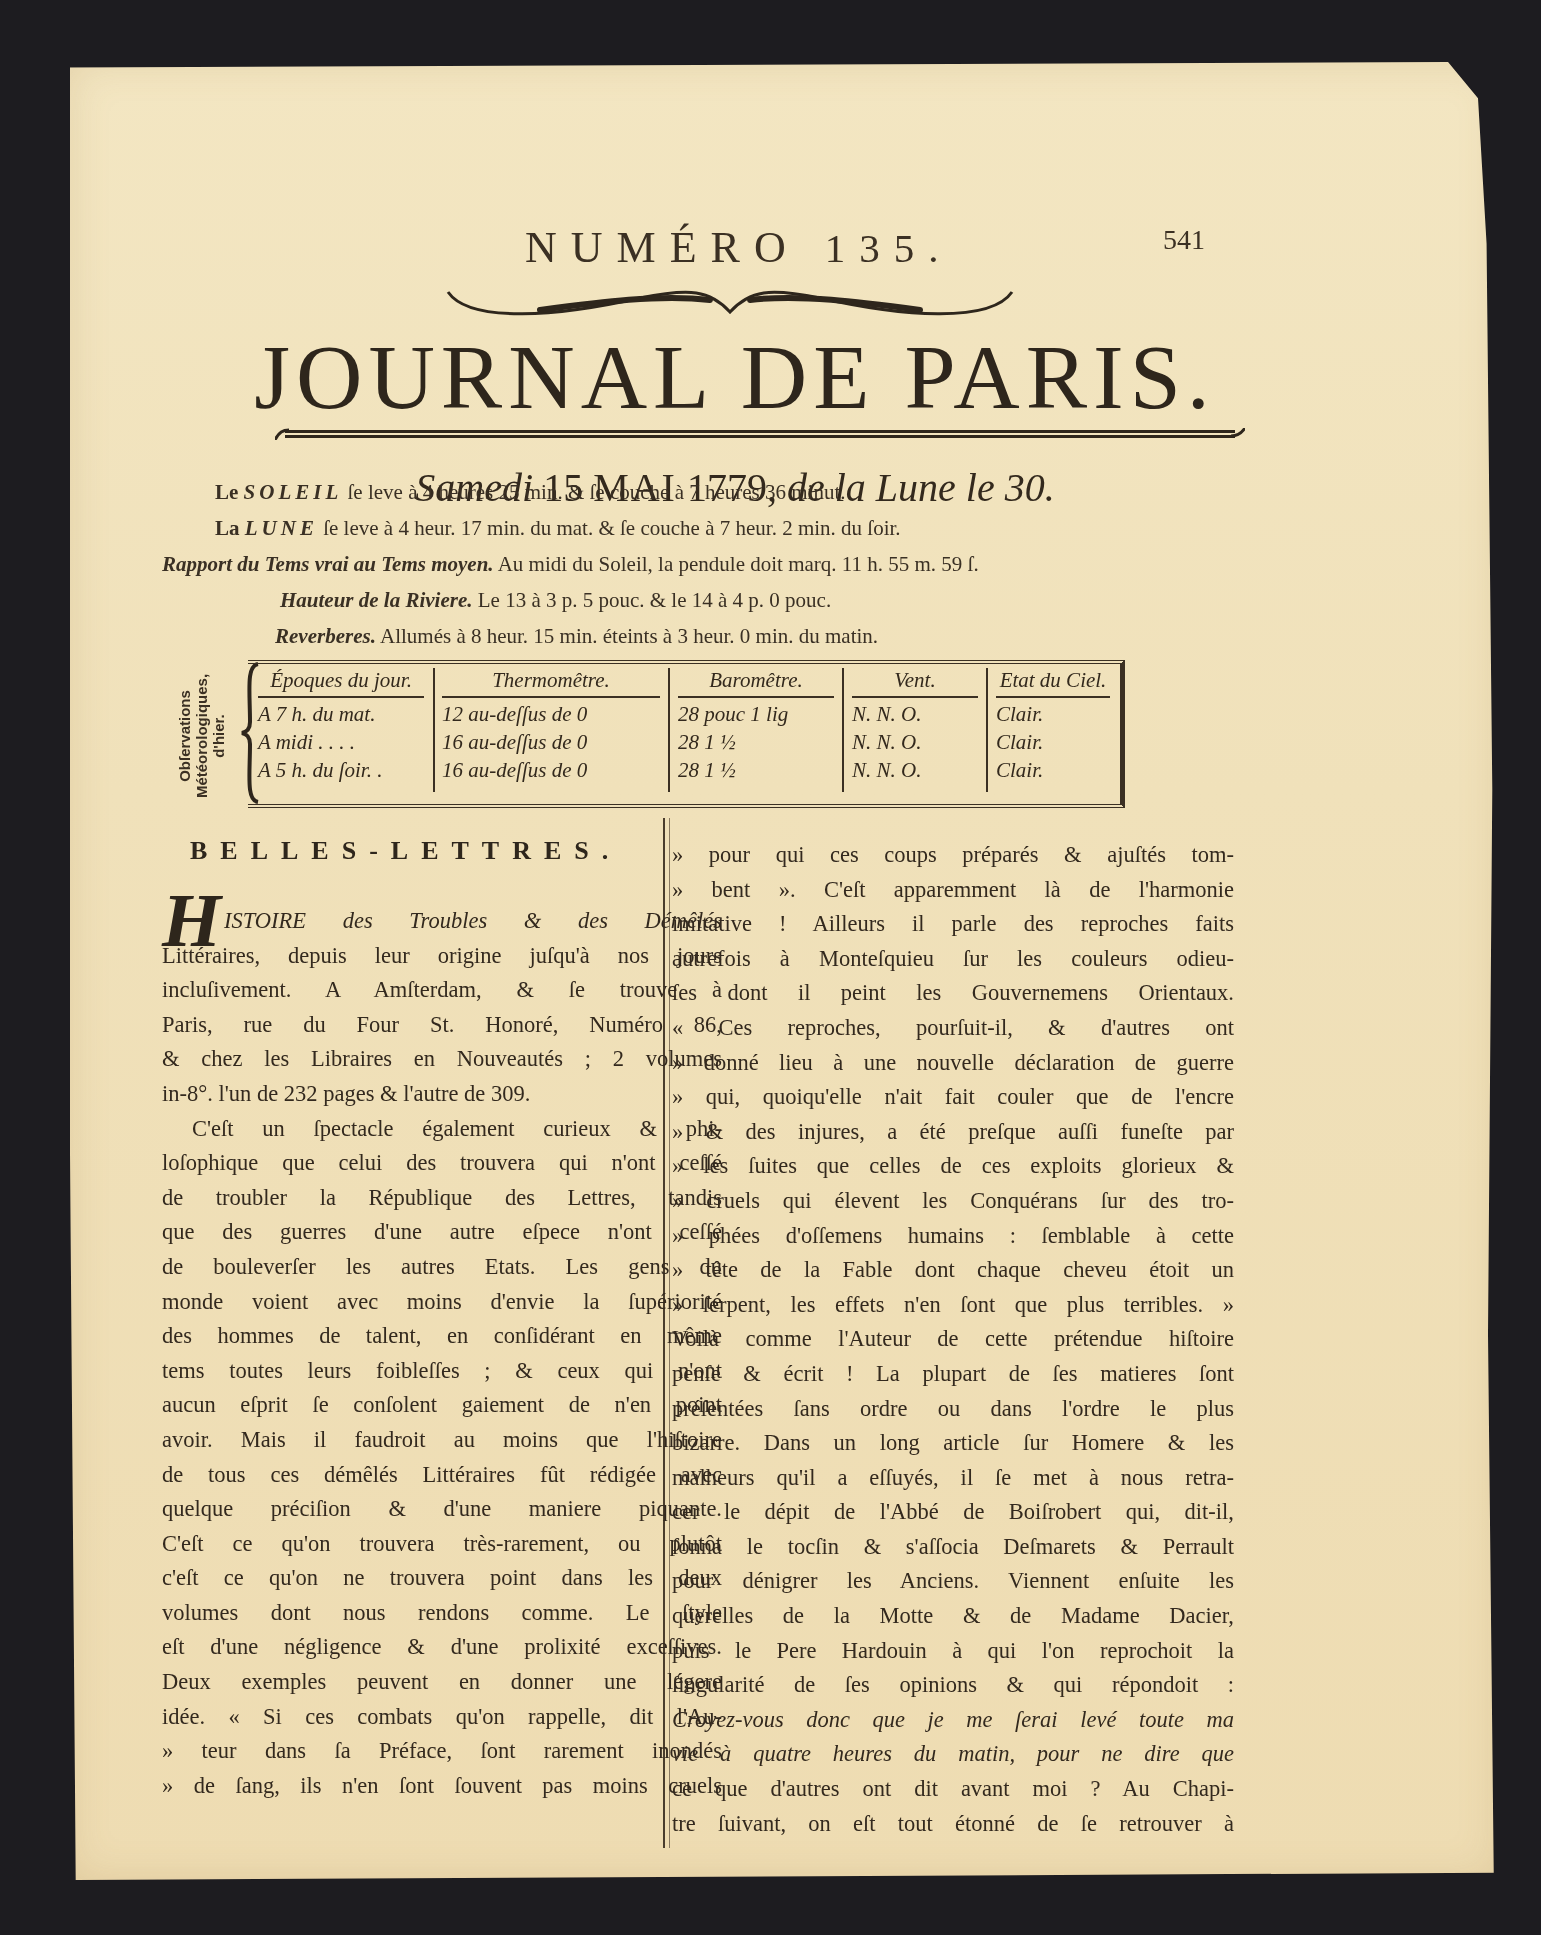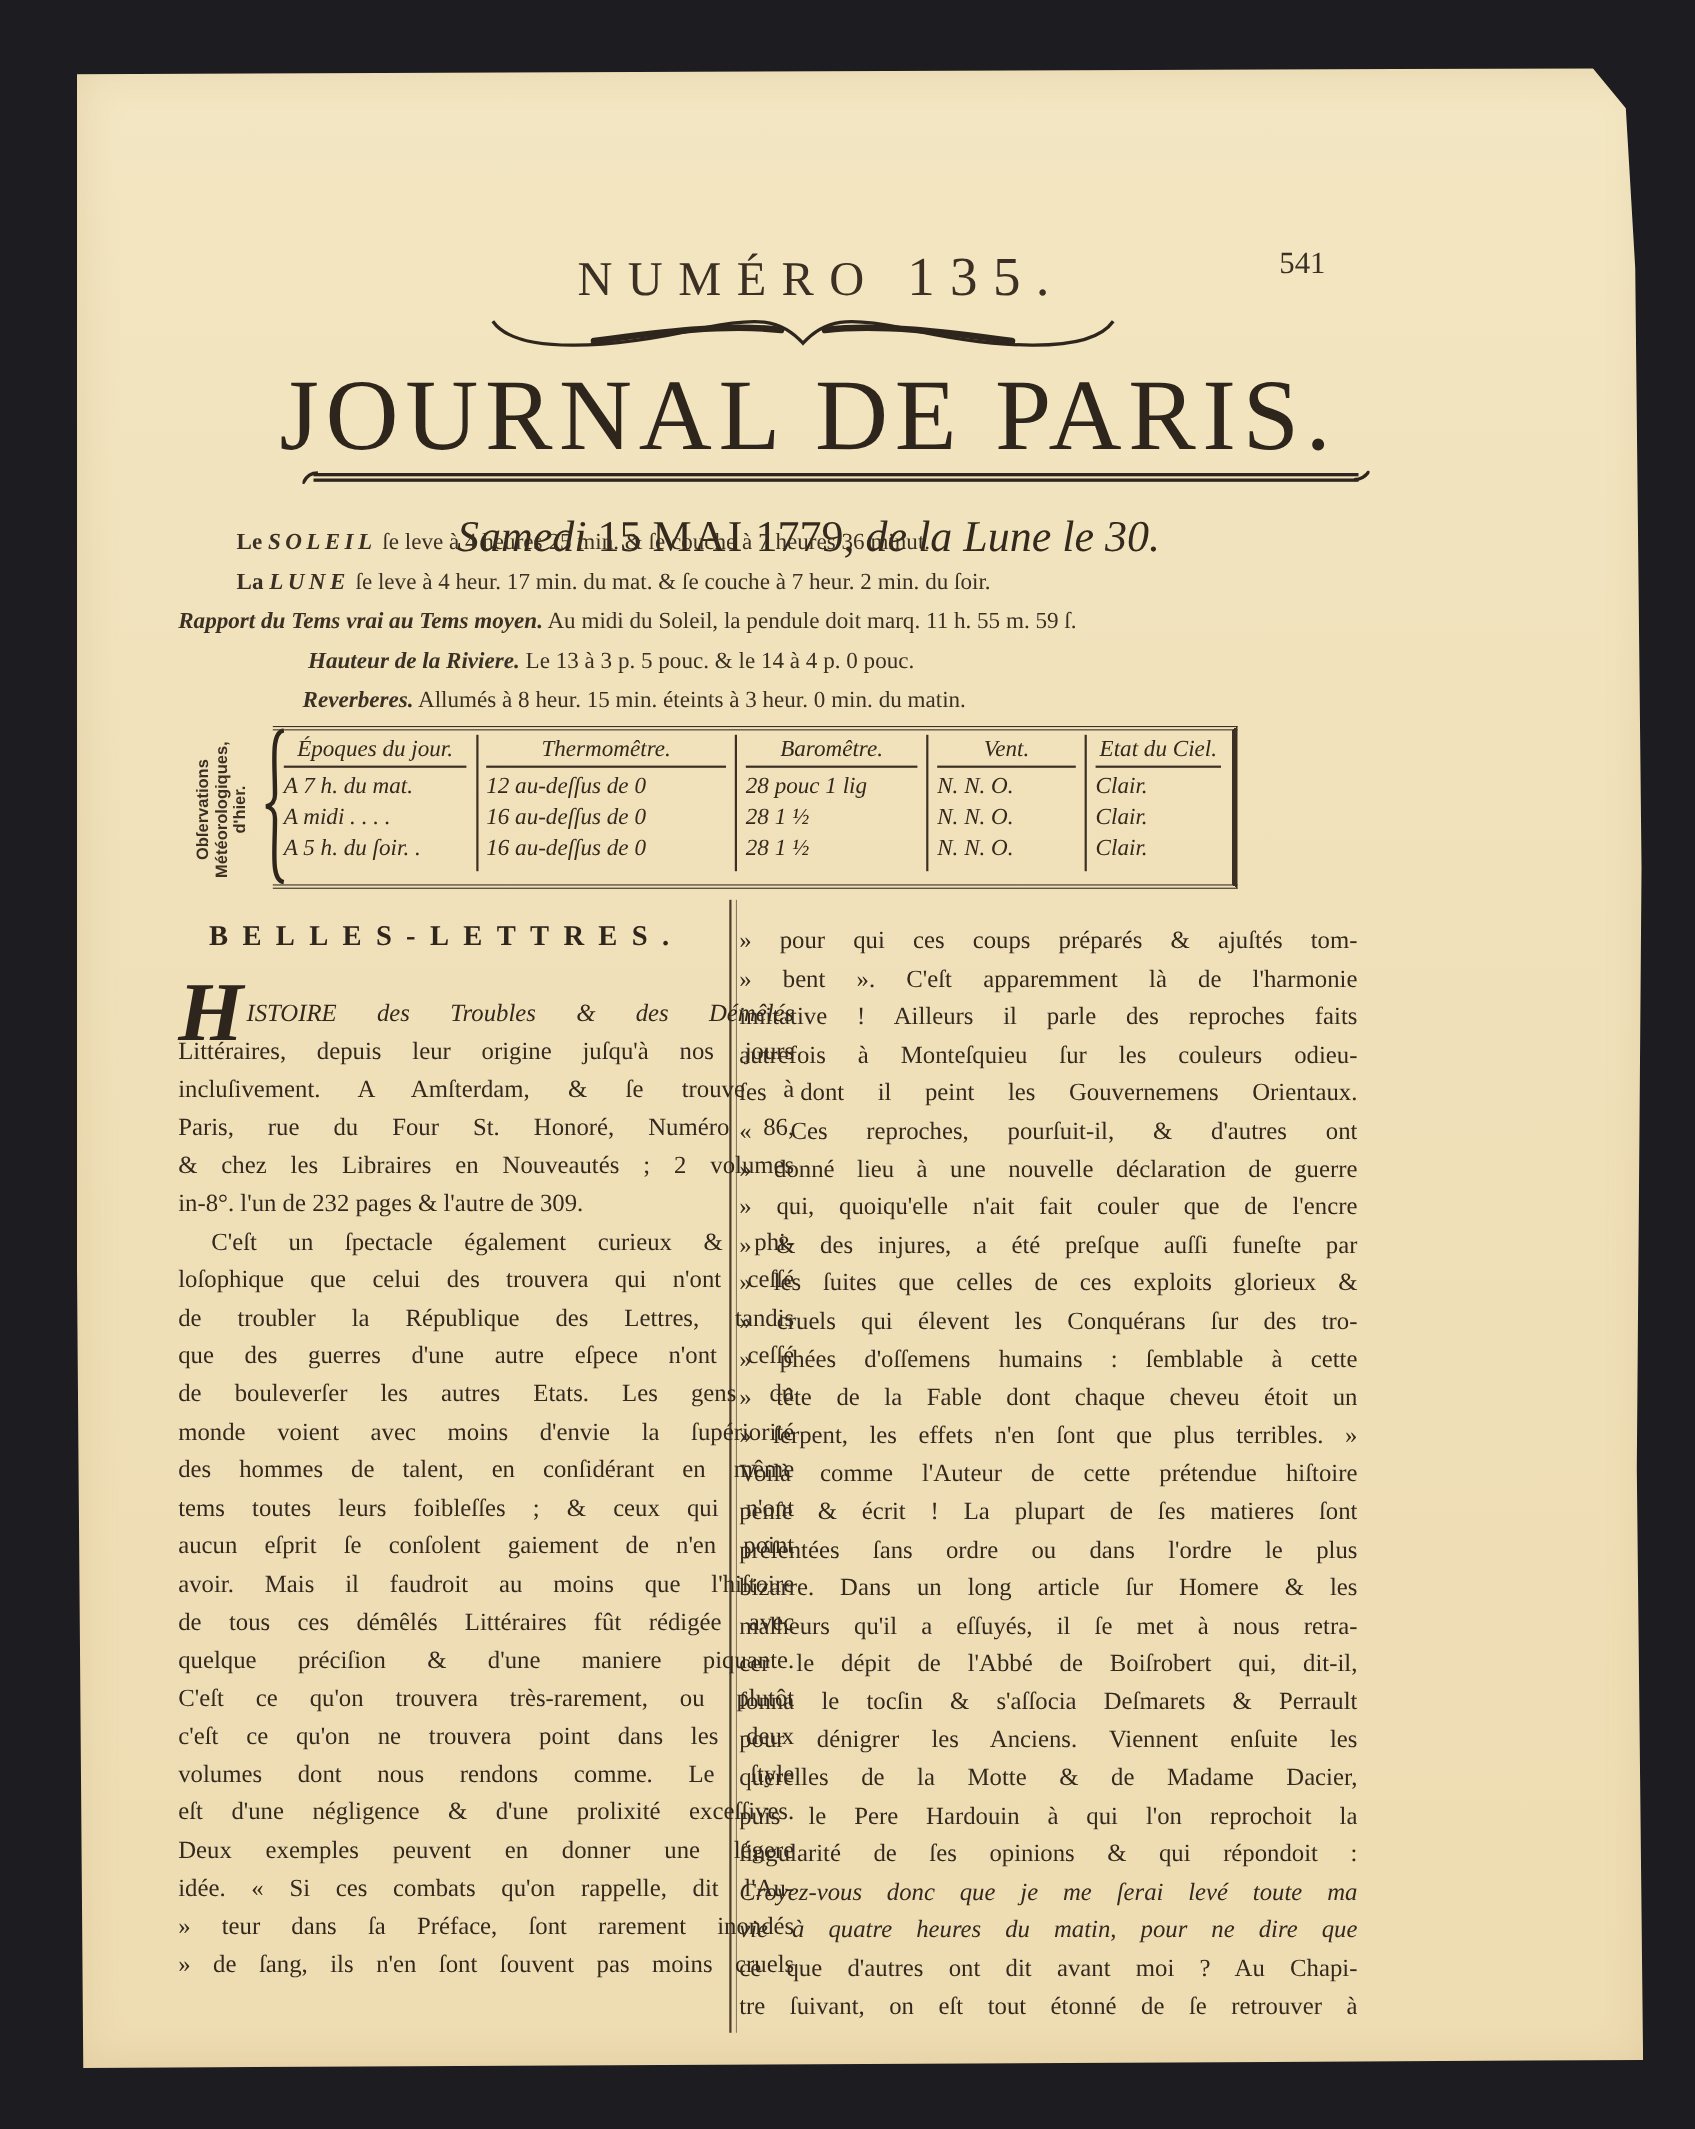--- a/index.html
+++ b/index.html
@@ -4,21 +4,21 @@
 <style>
   html,body{margin:0;padding:0;}
   body{width:1541px;height:1935px;background:#1d1c20;position:relative;overflow:hidden;
        font-family:"DejaVu Serif","Liberation Serif",serif;color:#3a2f22;}
   .page{position:absolute;left:70px;top:62px;width:1428px;height:1818px;
         background:linear-gradient(180deg,#f3e6c2 0%,#f0e1ba 40%,#eedcb2 100%);
         box-shadow:inset 0 0 40px rgba(160,120,60,0.18);
         clip-path:polygon(0 0.3%,96.5% 0,98.6% 2%,99.2% 10%,99.6% 40%,99.3% 70%,99.7% 99.6%,0.4% 100%,0 60%);}
   .abs{position:absolute;}
   .numero{left:455px;top:160px;font-family:"Liberation Serif",serif;font-size:44px;letter-spacing:14px;color:#3b3023;}
-  .numero .big{font-size:50px;}
+  .numero .big{font-size:41px;}
   .folio{left:1093px;top:162px;font-family:"Liberation Serif",serif;font-size:28px;color:#3b3023;}
   .swash{left:370px;top:222px;width:580px;height:40px;}
   .title{left:160px;top:262px;width:1010px;font-family:"Liberation Serif",serif;font-size:92px;letter-spacing:6px;color:#2e261c;white-space:nowrap;text-align:center;}
   .rule{left:205px;top:366px;width:970px;height:12px;}
   .date{left:160px;top:402px;width:1010px;text-align:center;font-family:"Liberation Serif",serif;font-size:40px;color:#33291d;white-space:nowrap;}
   .date i{font-style:italic;}
   .date .sc{letter-spacing:2px;}
   .info{font-family:"Liberation Serif",serif;font-size:21px;color:#3a3024;white-space:nowrap;}
   .info i{font-style:italic;font-weight:bold;}
   .info .spaced{letter-spacing:4px;font-style:italic;font-weight:bold;}

